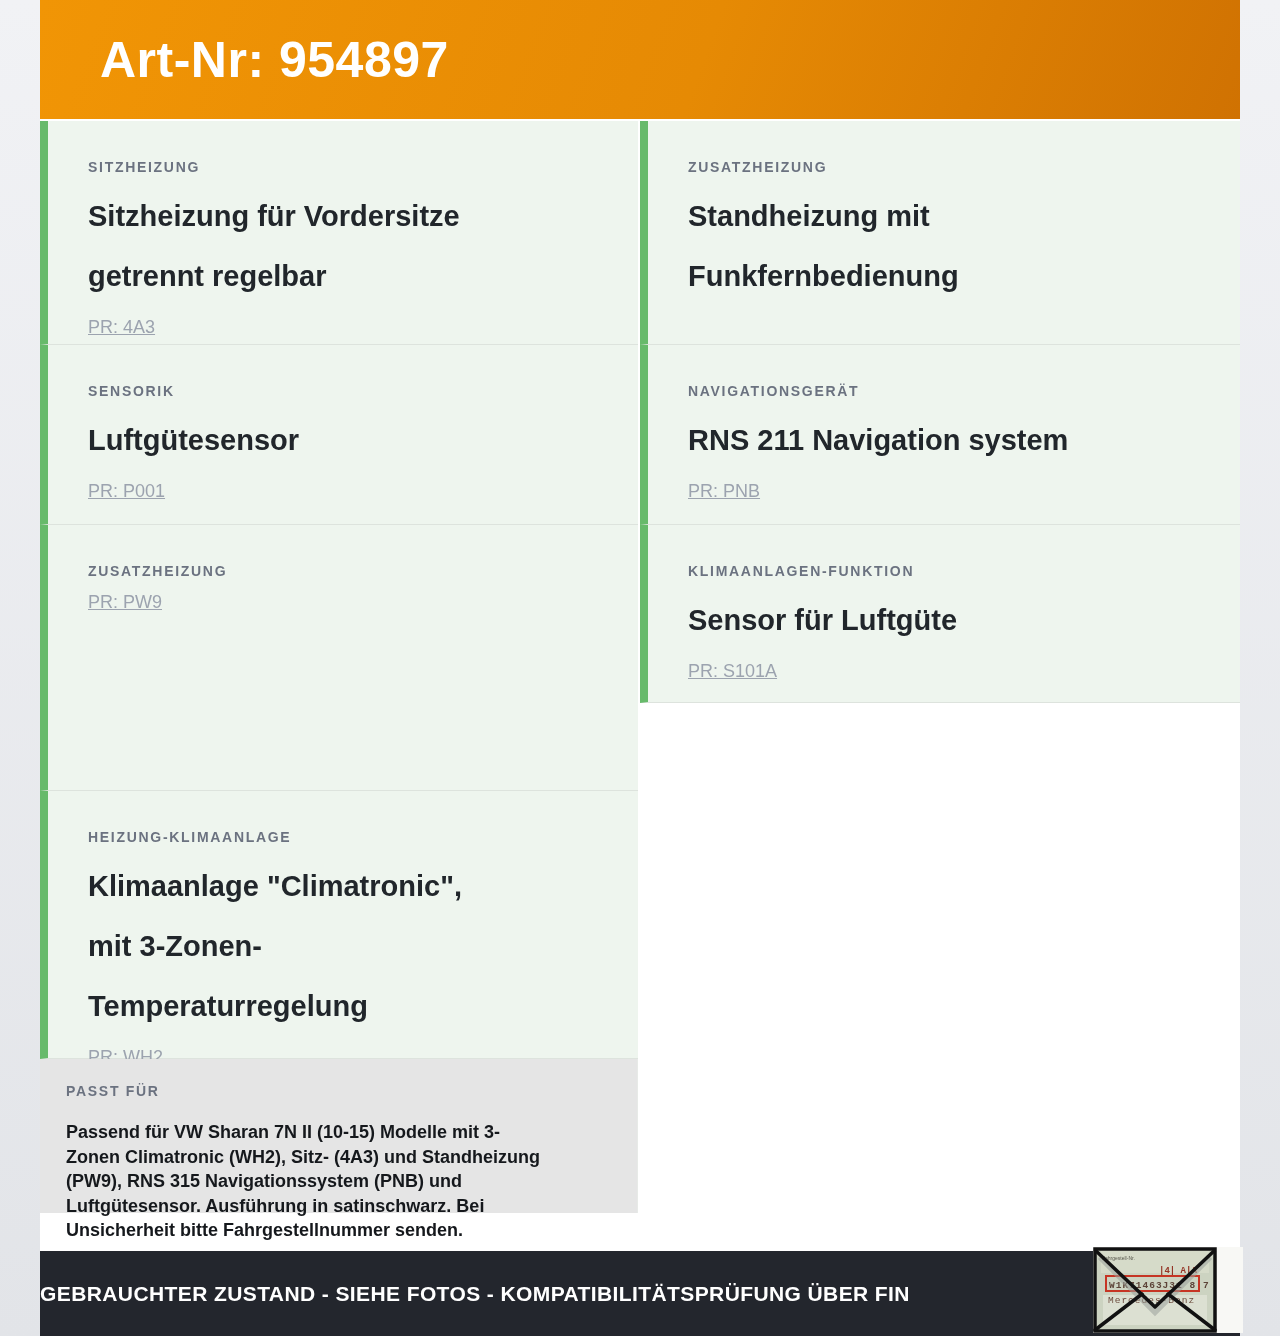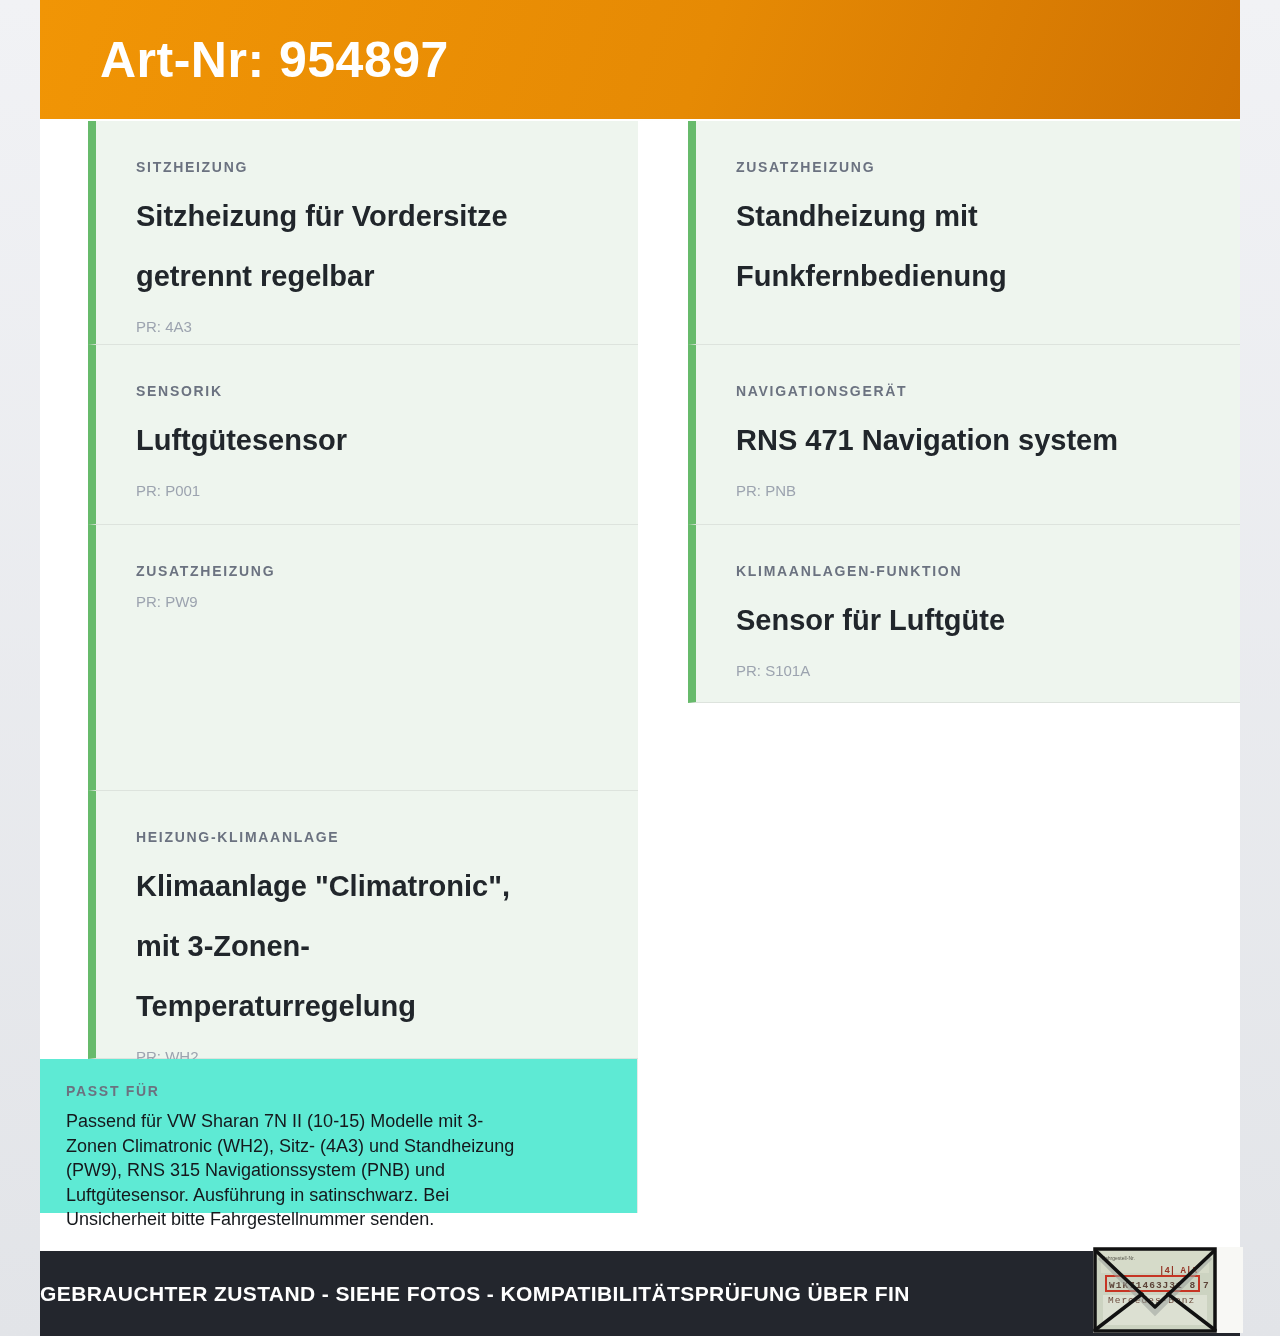--- a/index.html
+++ b/index.html
@@ -37,21 +37,20 @@
     gap: 2px;
   }
   .col { display: flex; flex-direction: column; background: #ffffff; }
   .col-left  { width: 598px; }
   .col-right { width: 600px; }
   .feature-card {
     background: #eef5ee;
     border-left: 8px solid #67ba6b;
     border-bottom: 1px solid #dde3dd;
     padding: 36px 40px 0 40px;
-    margin-left: 48px;
   }
   .h224 { height: 224px; }
   .h180 { height: 180px; }
   .h178 { height: 178px; }
   .h266 { height: 266px; }
   .h268 { height: 268px; }
   .category-label {
     font-size: 14px;
     font-weight: 700;
     letter-spacing: 1.7px;
@@ -61,36 +60,37 @@
   .feature-title {
     margin-top: 9px;
     font-size: 29px;
     font-weight: 700;
     line-height: 60px;
     color: #21262b;
     white-space: pre-line;
   }
   .pr-code {
     margin-top: 11px;
-    font-size: 15px;
+    font-size: 18px;
     color: #9ca3af;
     line-height: 20px;
+    text-decoration: underline;
   }
   .filler { flex: 1; background: #ffffff; }
   
   .fits-card {
-    background: #5eead4;
+    background: #e5e5e5;
     height: 154px;
     padding: 22px 26px 0 26px;
     border-right: 1px solid #e7eae7;
   }
   .fits-text {
-    margin-top: 8px;
+    margin-top: 19px;
     font-size: 18px;
-    font-weight: 400;
+    font-weight: 700;
     line-height: 24.5px;
     color: #15181c;
     white-space: pre-line;
   }
   
   .footer {
     position: relative;
     height: 85px;
     background: #23262d;
     display: flex;
@@ -160,21 +160,21 @@
     </div>
 
     <div class="col col-right">
       <div class="feature-card h224">
         <div class="category-label">ZUSATZHEIZUNG</div>
         <div class="feature-title">Standheizung mit
 Funkfernbedienung</div>
       </div>
       <div class="feature-card h180">
         <div class="category-label">NAVIGATIONSGERÄT</div>
-        <div class="feature-title">RNS 471 Navigation system</div>
+        <div class="feature-title">RNS 211 Navigation system</div>
         <div class="pr-code">PR: PNB</div>
       </div>
       <div class="feature-card h178">
         <div class="category-label">KLIMAANLAGEN-FUNKTION</div>
         <div class="feature-title">Sensor für Luftgüte</div>
         <div class="pr-code">PR: S101A</div>
       </div>
       <div class="filler"></div>
     </div>
 

